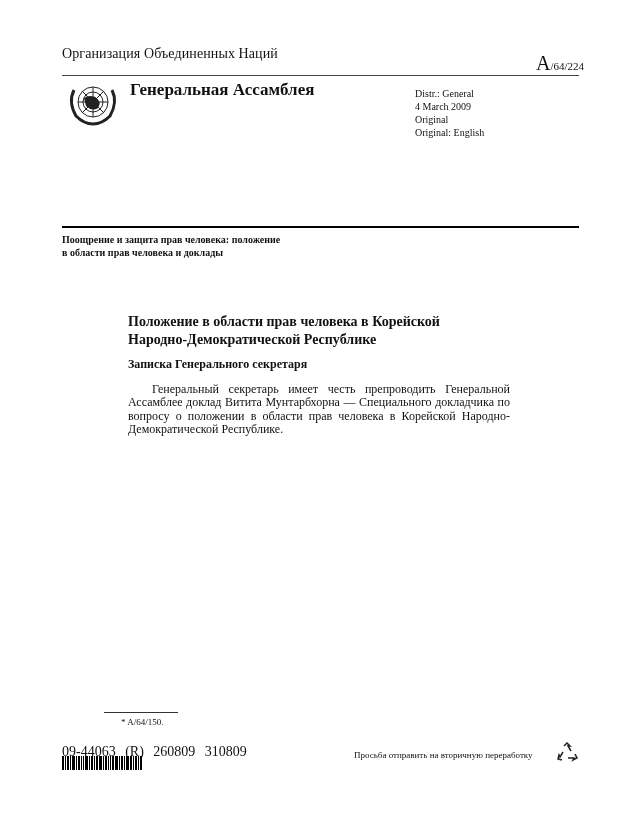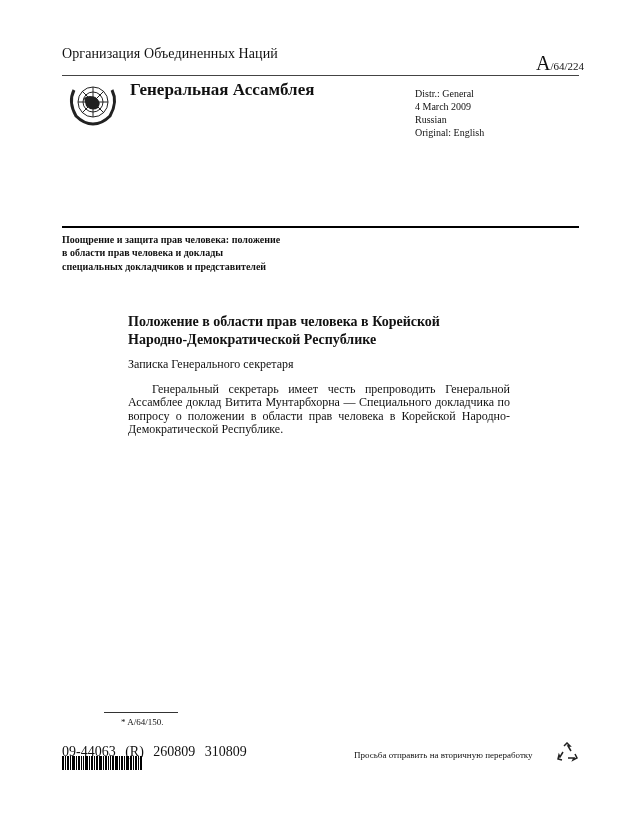--- a/index.html
+++ b/index.html
@@ -9,21 +9,21 @@
     .symbol { right:56px; top:52px; font-size:20px; }
     .symbol small { font-size:11px; }
     .topline { left:62px; top:75px; width:517px; height:1px; background:#444; }
     .emblem { left:64px; top:80px; width:58px; height:46px; }
     .assembly { left:130px; top:80px; font-size:17px; font-weight:bold; }
     .meta { left:415px; top:87px; font-size:10px; line-height:13px; }
     .thickline { left:62px; top:226px; width:517px; height:2px; background:#000; }
     .session { left:62px; top:233px; font-size:10px; line-height:13.3px; }
     .session .b { font-weight:bold; }
     .title { left:128px; top:313px; font-size:14px; font-weight:bold; line-height:18px; }
-    .subtitle { left:128px; top:357px; font-size:12px; font-weight:normal; }
+    .subtitle { left:128px; top:357px; font-size:12px; font-weight:bold; }
     .para { left:128px; top:383px; width:382px; font-size:12px; line-height:13.3px; text-align:justify; text-indent:24px; }
     .fnline { left:104px; top:712px; width:74px; height:1px; background:#333; }
     .footnote { left:121px; top:717px; font-size:9px; }
     .docnum { left:62px; top:744px; font-size:14px; word-spacing:6px; }
     .barcode { left:62px; top:756px; width:110px; height:14px; display:flex; gap:1px; }
     .barcode span { background:#000; height:100%; }
     .recycle-text { left:354px; top:750px; font-size:9px; font-weight:normal; }
     .recycle-icon { left:556px; top:742px; width:22px; height:22px; }
   </style>
 </head>
@@ -46,30 +46,29 @@
   <path d="M20 18 Q26 14 32 18 Q38 22 34 28 Q28 32 22 26 Z" fill="#222"></path>
   <path d="M10 10 Q4 22 12 36 Q20 44 29 44" fill="none" stroke="#222" stroke-width="3"></path>
   <path d="M48 10 Q54 22 46 36 Q38 44 29 44" fill="none" stroke="#222" stroke-width="3"></path>
 </svg>
 
 <div class="abs assembly">Генеральная Ассамблея</div>
 
 <div class="abs meta">
   <div>Distr.: General</div>
   <div>4 March 2009</div>
-  <div>Russian</div>
+  <div>Original</div>
   <div>Original: English</div>
 </div>
 
 <div class="abs thickline"></div>
 
 <div class="abs session">
   <div class="b">Поощрение и защита прав человека: положение</div>
   <div class="b">в области прав человека и доклады</div>
-  <div class="b">специальных докладчиков и представителей</div>
 </div>
 
 <div class="abs title">
   <div>Положение в области прав человека в Корейской</div>
   <div>Народно-Демократической Республике</div>
 </div>
 <div class="abs subtitle">Записка Генерального секретаря</div>
 <div class="abs para">Генеральный секретарь имеет честь препроводить Генеральной Ассамблее доклад Витита Мунтарбхорна — Специального докладчика по вопросу о положении в области прав человека в Корейской Народно-Демократической Республике.</div>
 
 <div class="abs fnline"></div>

